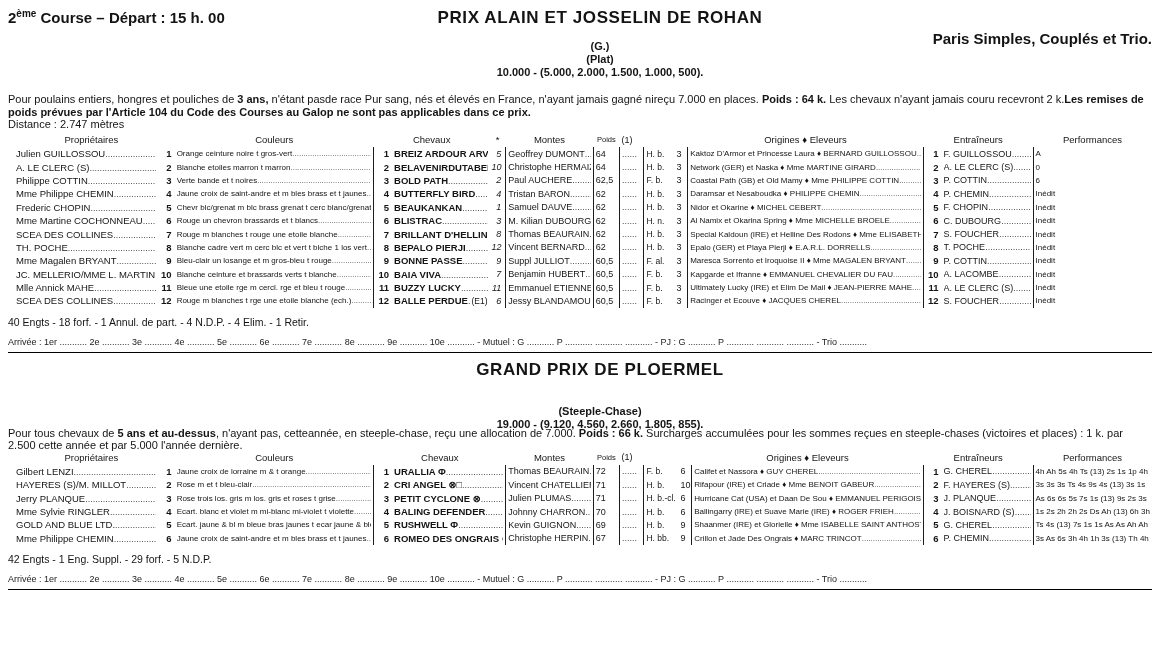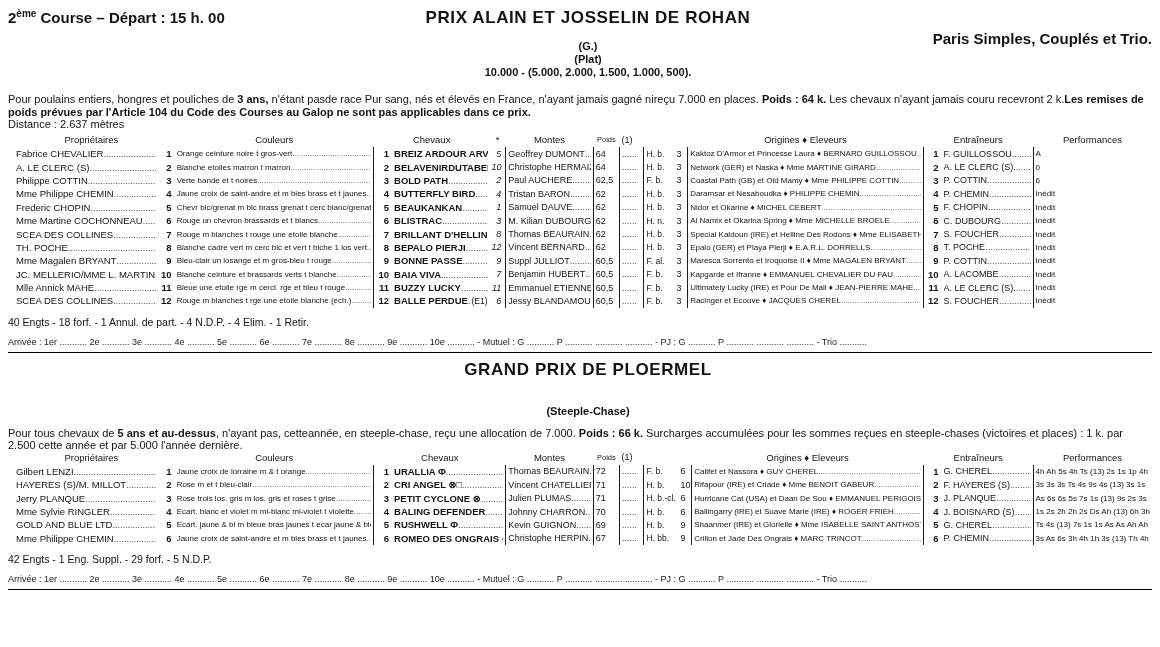--- a/index.html
+++ b/index.html
@@ -5,21 +5,21 @@
   html,body{margin:0;padding:0;background:#e8e8e8;}
   body{font-family:"Liberation Sans", sans-serif;color:#141414;}
   .page{position:relative;width:1160px;height:647px;background:#ffffff;overflow:hidden;
         box-sizing:border-box;padding:8px 8px 0 8px;}
   
   .race-header{position:relative;}
   .rh1{min-height:82px;} .rh2{min-height:64px;}
   .course-line{font-size:15px;font-weight:bold;white-space:nowrap;}
   .course-line sup{font-size:10px;}
   .bets-line{font-size:15px;font-weight:bold;margin-top:4px;white-space:nowrap;text-align:right;}
-  .race-center{position:absolute;left:270px;top:0;width:620px;text-align:center;}
+  .race-center{position:absolute;left:282px;top:0;width:620px;text-align:center;}
   .race-title{font-size:17px;font-weight:bold;letter-spacing:.6px;white-space:nowrap;}
   .race-subs{margin-top:12px;}
   .race-sub{font-size:11px;font-weight:bold;line-height:13px;min-height:13px;}
   .race-alloc{font-size:11px;font-weight:bold;line-height:13px;}
   
   .conditions{font-size:11px;line-height:12.5px;margin:3px 0 0 0;}
   .conditions .b{font-weight:bold;}
   .distance{font-size:11px;line-height:13px;margin:0 0 3px 0;}
   
   table{border-collapse:collapse;table-layout:fixed;width:100%;font-size:9px;}
@@ -66,21 +66,21 @@
       <div class="race-center">
         <div class="race-title">PRIX ALAIN ET JOSSELIN DE ROHAN</div>
         <div class="race-subs">
           <div class="race-sub">(G.)</div>
           <div class="race-sub">(Plat)</div>
           <div class="race-alloc">10.000 - (5.000, 2.000, 1.500, 1.000, 500).</div>
         </div>
       </div>
     </div>
     <p class="conditions"><span>Pour poulains entiers, hongres et pouliches de </span><span class="b">3 ans,</span><span> n'étant pasde race Pur sang, nés et élevés en France, n'ayant jamais gagné nireçu 7.000 en places. </span><span class="b">Poids : 64 k.</span><span> Les chevaux n'ayant jamais couru recevront 2 k.</span><span class="b">Les remises de poids prévues par l'Article 104 du Code des Courses au Galop ne sont pas applicables dans ce prix.</span></p>
-    <div class="distance">Distance : 2.637 mètres</div>
+    <div class="distance">Distance : 2.747 mètres</div>
 
     <table>
       <colgroup>
         <col style="width:148px">
           <col style="width:16px">
           <col style="width:196px">
           <col style="width:18px">
         <col style="width:96px">
           <col style="width:16px">
           <col style="width:86px">
@@ -106,21 +106,21 @@
           <th></th>
           <th>Origines ♦ Eleveurs</th>
           <th colspan="2">Entraîneurs</th>
           <th>Performances</th>
         </tr>
       </thead>
       <tbody>
           <tr>
             <td class="c-owner">
               <div class="leader">
-                <span class="txt">Fabrice CHEVALIER</span>
+                <span class="txt">Julien GUILLOSSOU</span>
                 <span class="dots"></span>
               </div>
             </td>
             <td class="c-num">1</td>
             <td class="c-colors">
               <div class="leader">
                 <span class="txt">Orange ceinture noire t gros-vert</span>
                 <span class="dots"></span>
               </div>
             </td>
@@ -607,21 +607,21 @@
                 <span class="txt">Emmanuel ETIENNE</span>
                 <span class="dots"></span>
               </div>
             </td>
             <td class="c-weight bar">60,5</td>
             <td class="c-blank bar"></td>
             <td class="c-sex bar">F. b.</td>
             <td class="c-age">3</td>
             <td class="c-origins bar">
               <div class="leader">
-                <span class="txt">Ultimately Lucky (IRE) et Pour De Mail ♦ JEAN-PIERRE MAHE</span>
+                <span class="txt">Ultimately Lucky (IRE) et Elim De Mail ♦ JEAN-PIERRE MAHE</span>
                 <span class="dots"></span>
               </div>
             </td>
             <td class="c-tnum bar">11</td>
             <td class="c-trainer">
               <div class="leader">
                 <span class="txt">A. LE CLERC (S)</span>
                 <span class="dots"></span>
               </div>
             </td>
@@ -683,20 +683,21 @@
     <div class="race-divider"></div>
   </section>
 
   <section>
     <div class="race-header rh2">
       <div class="race-center">
         <div class="race-title">GRAND PRIX DE PLOERMEL</div>
         <div class="race-subs">
           <div class="race-sub"></div>
           <div class="race-sub">(Steeple-Chase)</div>
+          <div class="race-alloc">19.000 - (9.120, 4.560, 2.660, 1.805, 855).</div>
         </div>
       </div>
     </div>
     <p class="conditions"><span>Pour tous chevaux de </span><span class="b">5 ans et au-dessus</span><span>, n'ayant pas, cetteannée, en steeple-chase, reçu une allocation de 7.000. </span><span class="b">Poids : 66 k.</span><span> Surcharges accumulées pour les sommes reçues en  steeple-chases (victoires et places) : 1 k. par 2.500 cette année et par 5.000 l'année dernière.</span></p>
 
     <table>
       <colgroup>
         <col style="width:148px">
           <col style="width:16px">
           <col style="width:196px">

